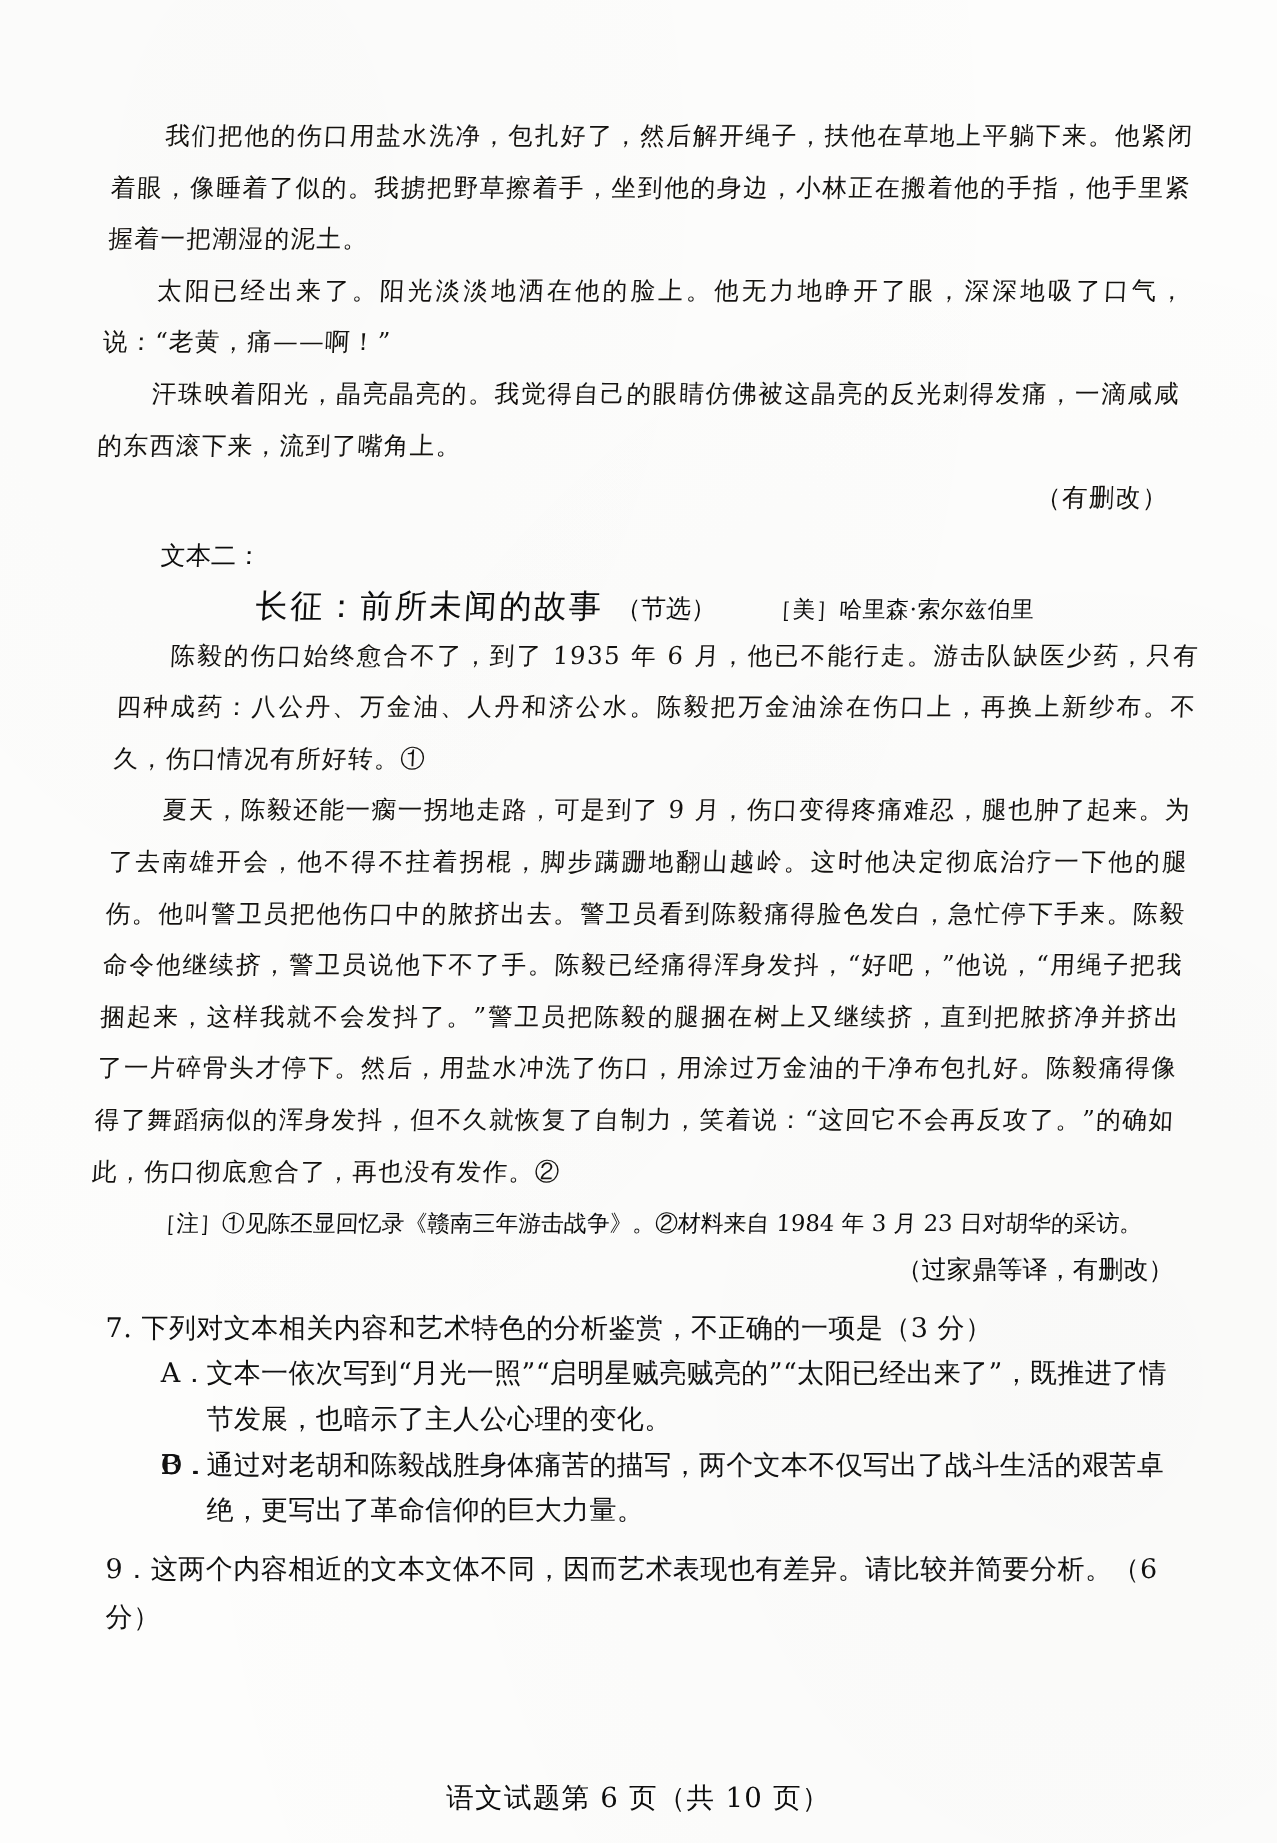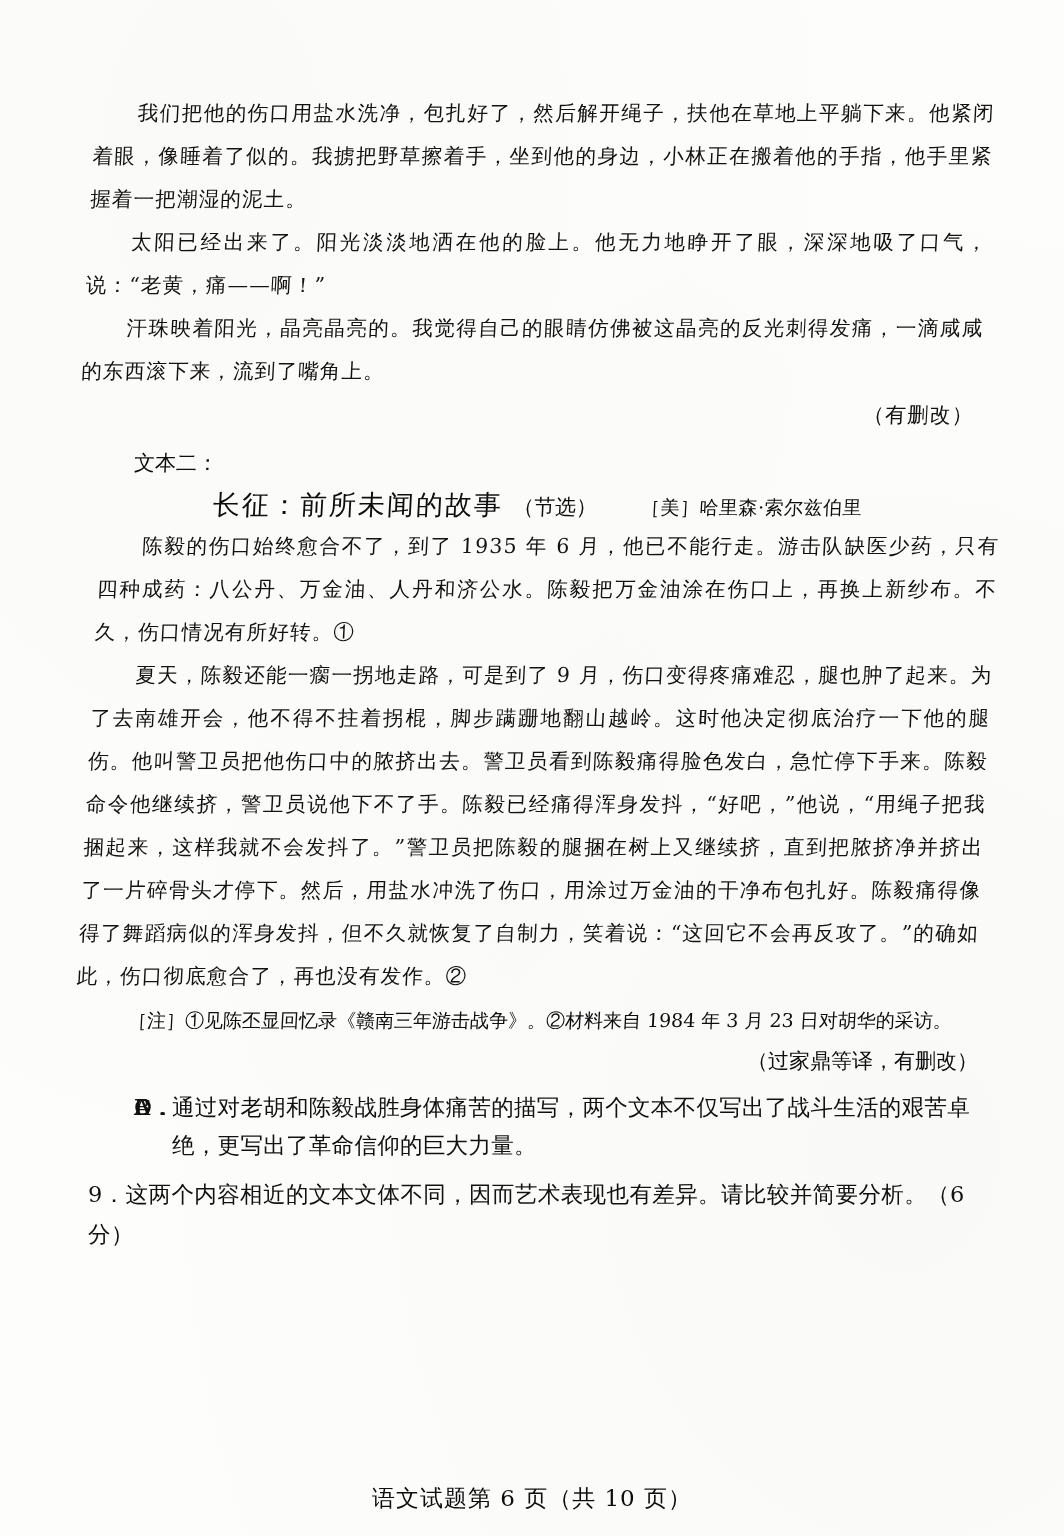--- a/index.html
+++ b/index.html
@@ -102,21 +102,21 @@
   }
   .note-line {
     font-family: "DejaVu Serif", "Liberation Serif", serif;
     font-size: 19px;
     line-height: 40px;
     margin-left: 40px;
     transform: skewX(-3deg);
   }
   .translator {
     text-align: right;
-    font-family: Liberation Serif, serif;
+    font-family: Liberation Mono, monospace;
     font-size: 21px;
     line-height: 42px;
     padding-right: 10px;
   }
 
   
   .questions {
     margin-top: 6px;
     font-family: "DejaVu Serif", "Liberation Serif", serif;
     color: #111;
@@ -184,23 +184,28 @@
 
     <div class="hand hand-block">
       <p class="ind">陈毅的伤口始终愈合不了，到了 1935 年 6 月，他已不能行走。游击队缺医少药，只有四种成药：八公丹、万金油、人丹和济公水。陈毅把万金油涂在伤口上，再换上新纱布。不久，伤口情况有所好转。①</p>
       <p class="ind">夏天，陈毅还能一瘸一拐地走路，可是到了 9 月，伤口变得疼痛难忍，腿也肿了起来。为了去南雄开会，他不得不拄着拐棍，脚步蹒跚地翻山越岭。这时他决定彻底治疗一下他的腿伤。他叫警卫员把他伤口中的脓挤出去。警卫员看到陈毅痛得脸色发白，急忙停下手来。陈毅命令他继续挤，警卫员说他下不了手。陈毅已经痛得浑身发抖，“好吧，”他说，“用绳子把我捆起来，这样我就不会发抖了。”警卫员把陈毅的腿捆在树上又继续挤，直到把脓挤净并挤出了一片碎骨头才停下。然后，用盐水冲洗了伤口，用涂过万金油的干净布包扎好。陈毅痛得像得了舞蹈病似的浑身发抖，但不久就恢复了自制力，笑着说：“这回它不会再反攻了。”的确如此，伤口彻底愈合了，再也没有发作。②</p>
     </div>
 
     <div class="note-line">［注］①见陈丕显回忆录《赣南三年游击战争》。②材料来自 1984 年 3 月 23 日对胡华的采访。</div>
     <div class="translator">（过家鼎等译，有删改）</div>
 
     <div class="questions">
+      <div class="q q-stem">
+        <span>7.</span>
+        <span>下列对文本相关内容和艺术特色的分析鉴赏，不正确的一项是（3 分）</span>
+      </div>
 
       <div class="opt">
         <span class="mark">A．</span>
+        <span>文本一依次写到“月光一照”“启明星贼亮贼亮的”“太阳已经出来了”，既推进了情节发展，也暗示了主人公心理的变化。</span>
       </div>
       <div class="opt">
         <span class="mark">B．</span>
       </div>
       <div class="opt">
         <span class="mark">C．</span>
       </div>
       <div class="opt">
         <span class="mark">D．</span>
         <span>通过对老胡和陈毅战胜身体痛苦的描写，两个文本不仅写出了战斗生活的艰苦卓绝，更写出了革命信仰的巨大力量。</span>

